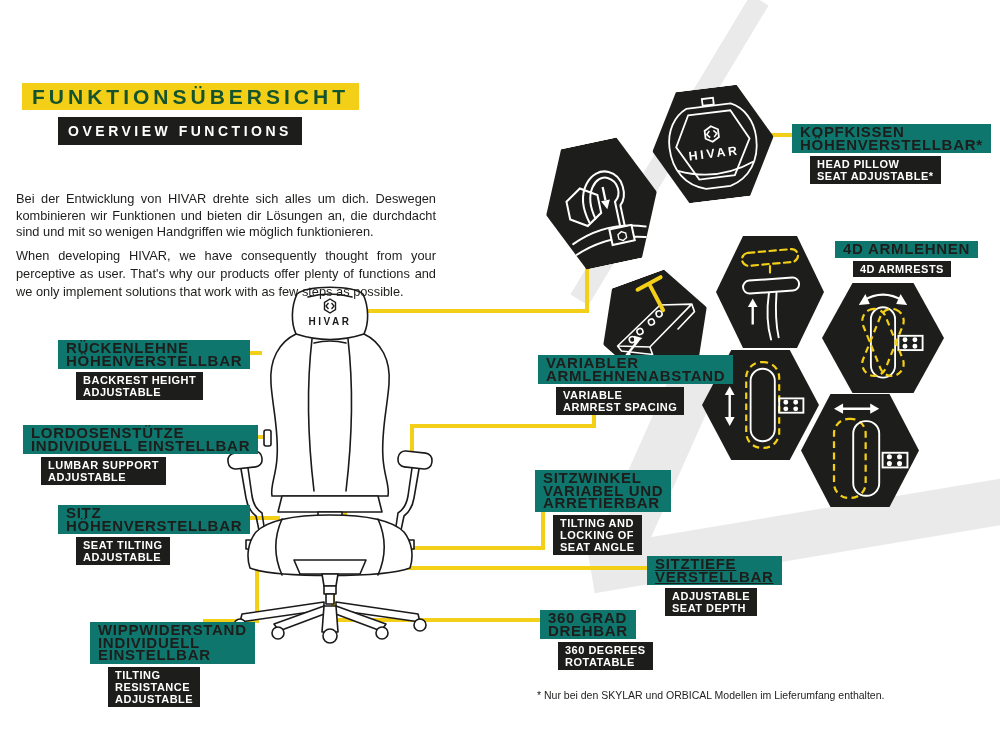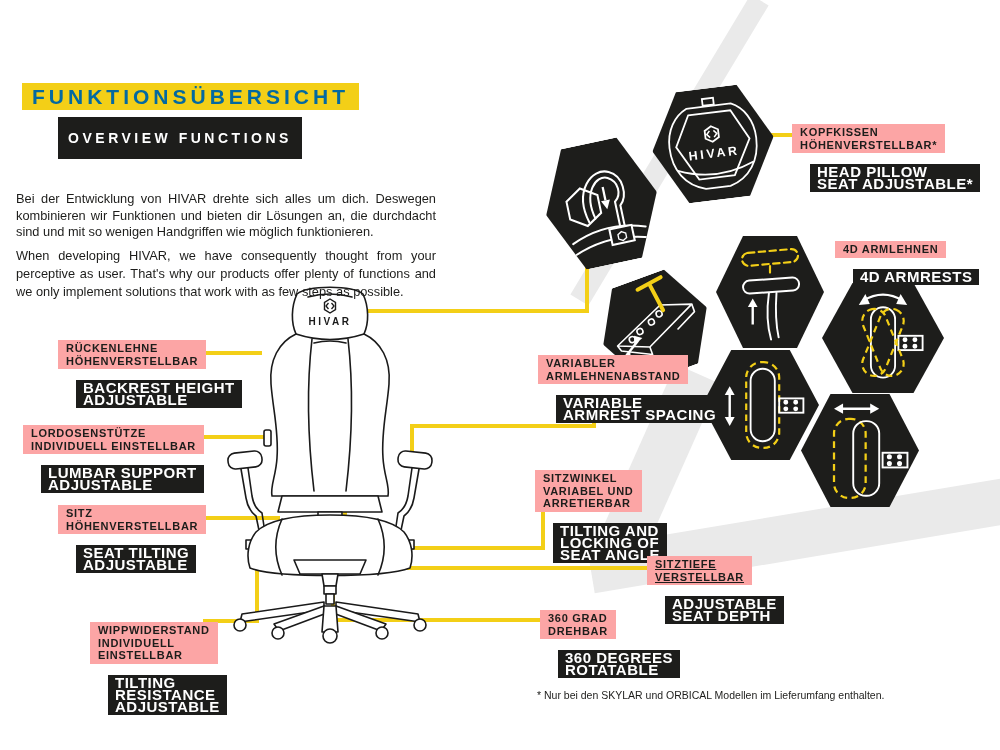--- a/index.html
+++ b/index.html
@@ -5,36 +5,36 @@
   html,body{margin:0;padding:0;}
   .canvas{position:relative;width:1000px;height:750px;background:#ffffff;overflow:hidden;
           font-family:"Liberation Sans",sans-serif;color:#1d1d1b;}
   
   .bgband{position:absolute;background:#eaeaea;z-index:0;}
   .band-a{left:659px;top:-25px;width:21px;height:350px;transform:rotate(31deg);}
   .band-b{left:633px;top:365px;width:48px;height:200px;transform:rotate(24deg);}
   .band-c{left:588px;top:512px;width:430px;height:46px;transform:rotate(-9.5deg);}
   
   .header{position:absolute;left:22px;top:83px;width:316px;text-align:center;z-index:2;}
-  .title-de{display:inline-block;background:#F3CF17;color:#0369a1;font-weight:bold;
+  .title-de{display:inline-block;background:#F3CF17;color:#14532d;font-weight:bold;
             font-size:21px;line-height:27px;letter-spacing:4px;padding:0 10px;white-space:nowrap;}
   .title-en{display:inline-block;background:#1d1d1b;color:#ffffff;font-weight:bold;
-            font-size:14px;line-height:20px;letter-spacing:3.5px;padding:11px 10px;margin-top:7px;white-space:nowrap;}
+            font-size:14px;line-height:20px;letter-spacing:3.5px;padding:4px 10px;margin-top:7px;white-space:nowrap;}
   
   .intro{position:absolute;left:16px;width:420px;font-size:12.8px;z-index:2;text-align:justify;}
   .intro-de{top:178px;font-weight:normal;line-height:16.8px;}
   .intro-en{top:234px;line-height:18px;}
   
   .line{position:absolute;background:#F3CF17;z-index:1;}
   
   .feature{position:absolute;display:flex;flex-direction:column;align-items:flex-start;z-index:3;}
-  .box-de{display:inline-block;background:#fca5a5;color:#1d1d1b;font-weight:bold;
-          font-size:11px;line-height:12.5px;letter-spacing:0.7px;padding:2px 8px;white-space:nowrap;}
+  .box-de{display:inline-block;background:#0f766e;color:#1d1d1b;font-weight:bold;
+          font-size:15px;line-height:12.5px;letter-spacing:0.7px;padding:2px 8px;white-space:nowrap;}
   .box-en{display:inline-block;background:#1d1d1b;color:#ffffff;font-weight:bold;
-          font-size:15px;line-height:12px;letter-spacing:0.5px;padding:2px 7px;margin-left:18px;margin-top:11px;white-space:nowrap;}
+          font-size:11px;line-height:12px;letter-spacing:0.5px;padding:2px 7px;margin-left:18px;margin-top:3px;white-space:nowrap;}
   .box-de span,.box-en span{display:block;}
   
   .hex{position:absolute;background:#1d1d1b;z-index:2;
        clip-path:polygon(25% 0%,75% 0%,100% 50%,75% 100%,25% 100%,0% 50%);}
   .hex svg{position:absolute;left:0;top:0;width:100%;height:100%;}
   
   .chair{position:absolute;left:224px;top:282px;width:213px;height:362px;z-index:1;}
   
   .footnote{position:absolute;left:537px;top:689px;font-size:10.5px;line-height:13px;z-index:2;}
 </style>

